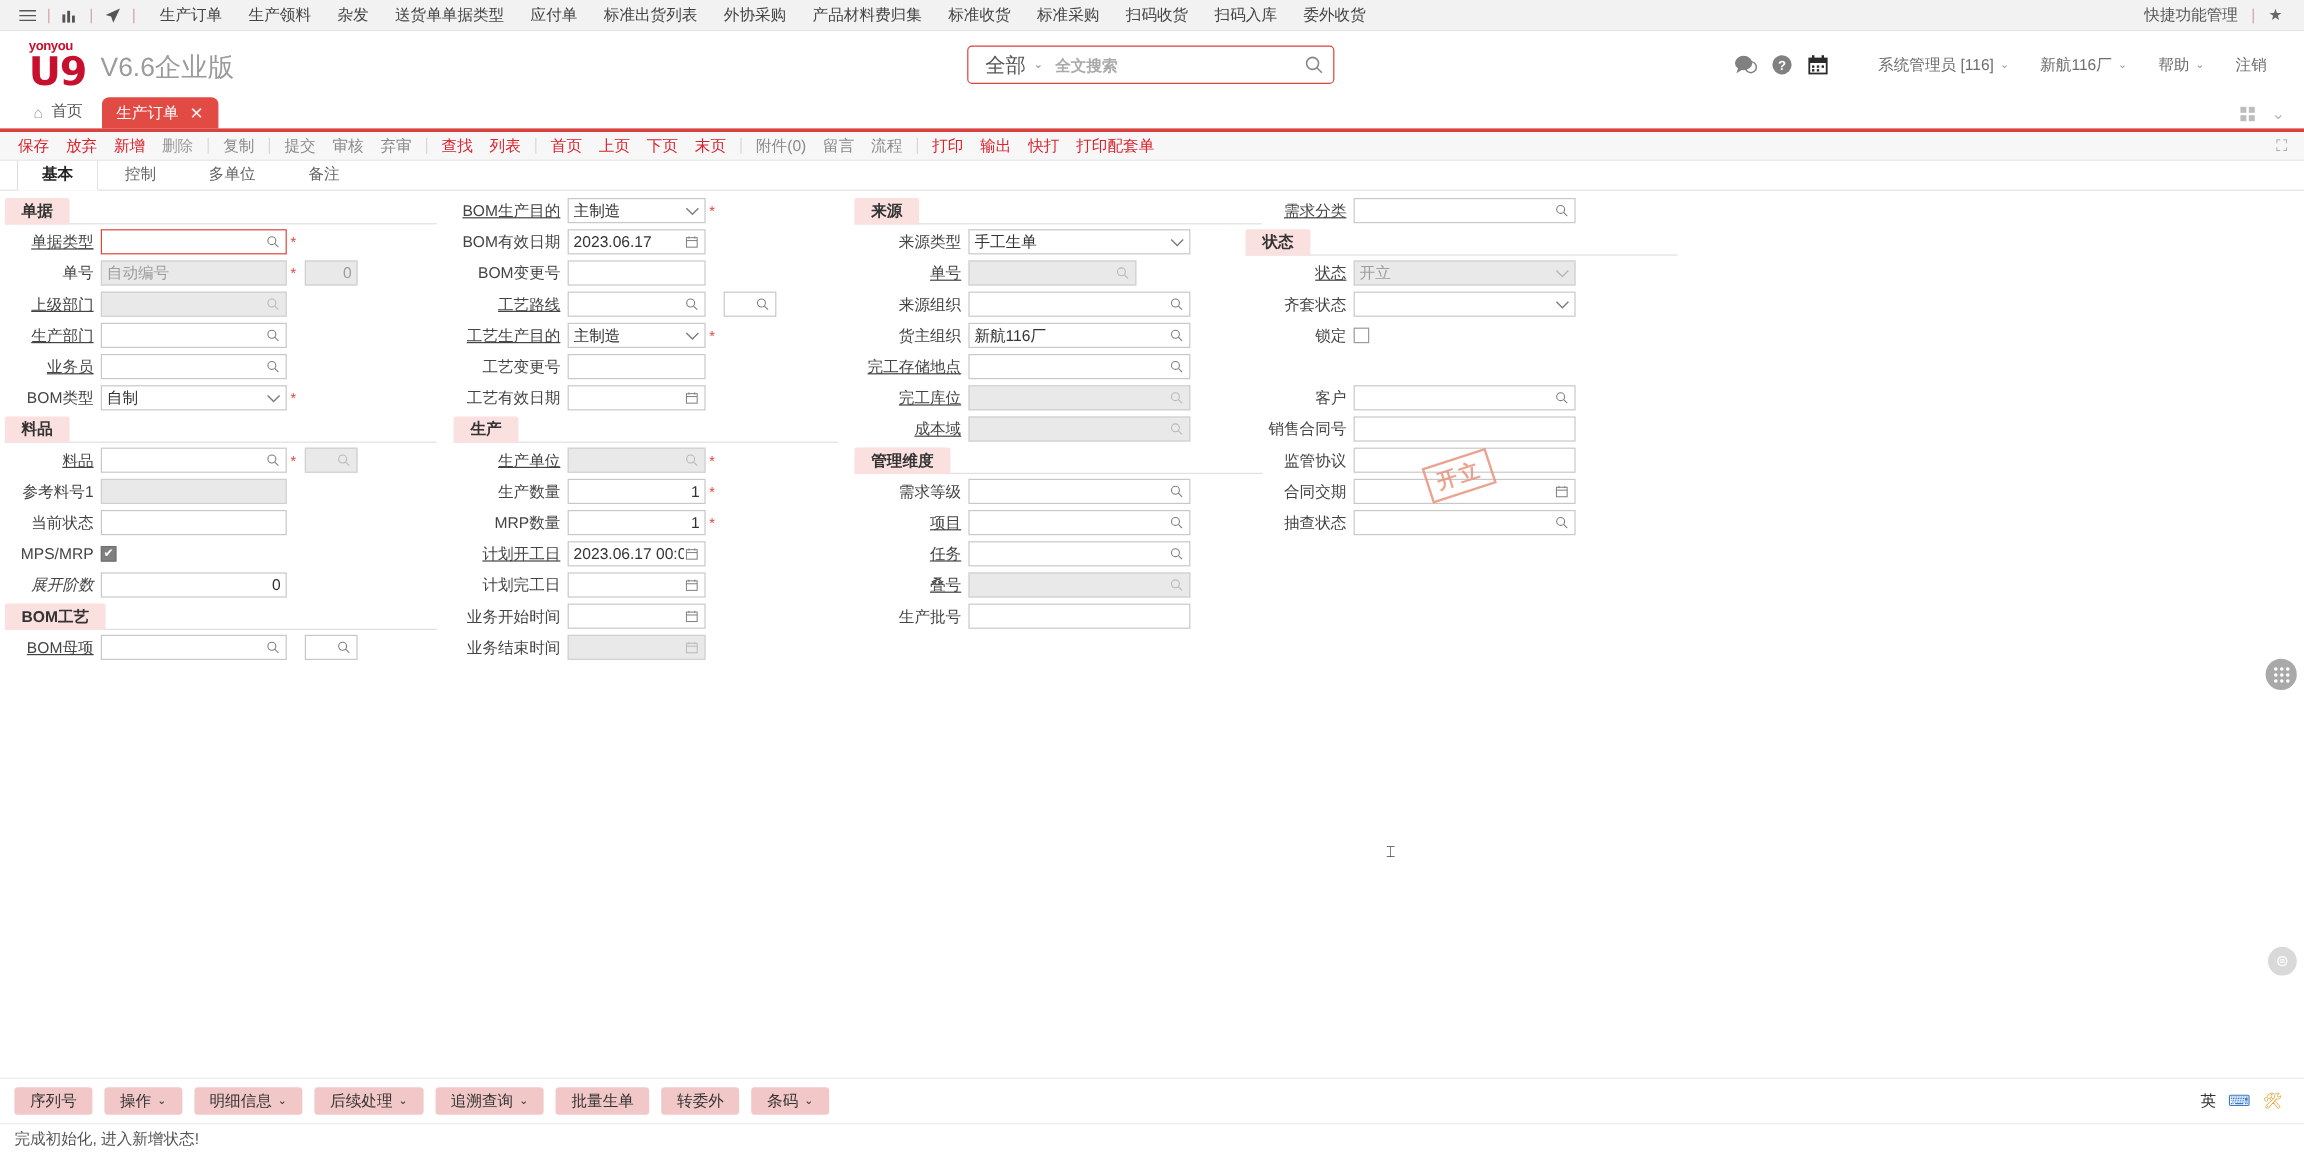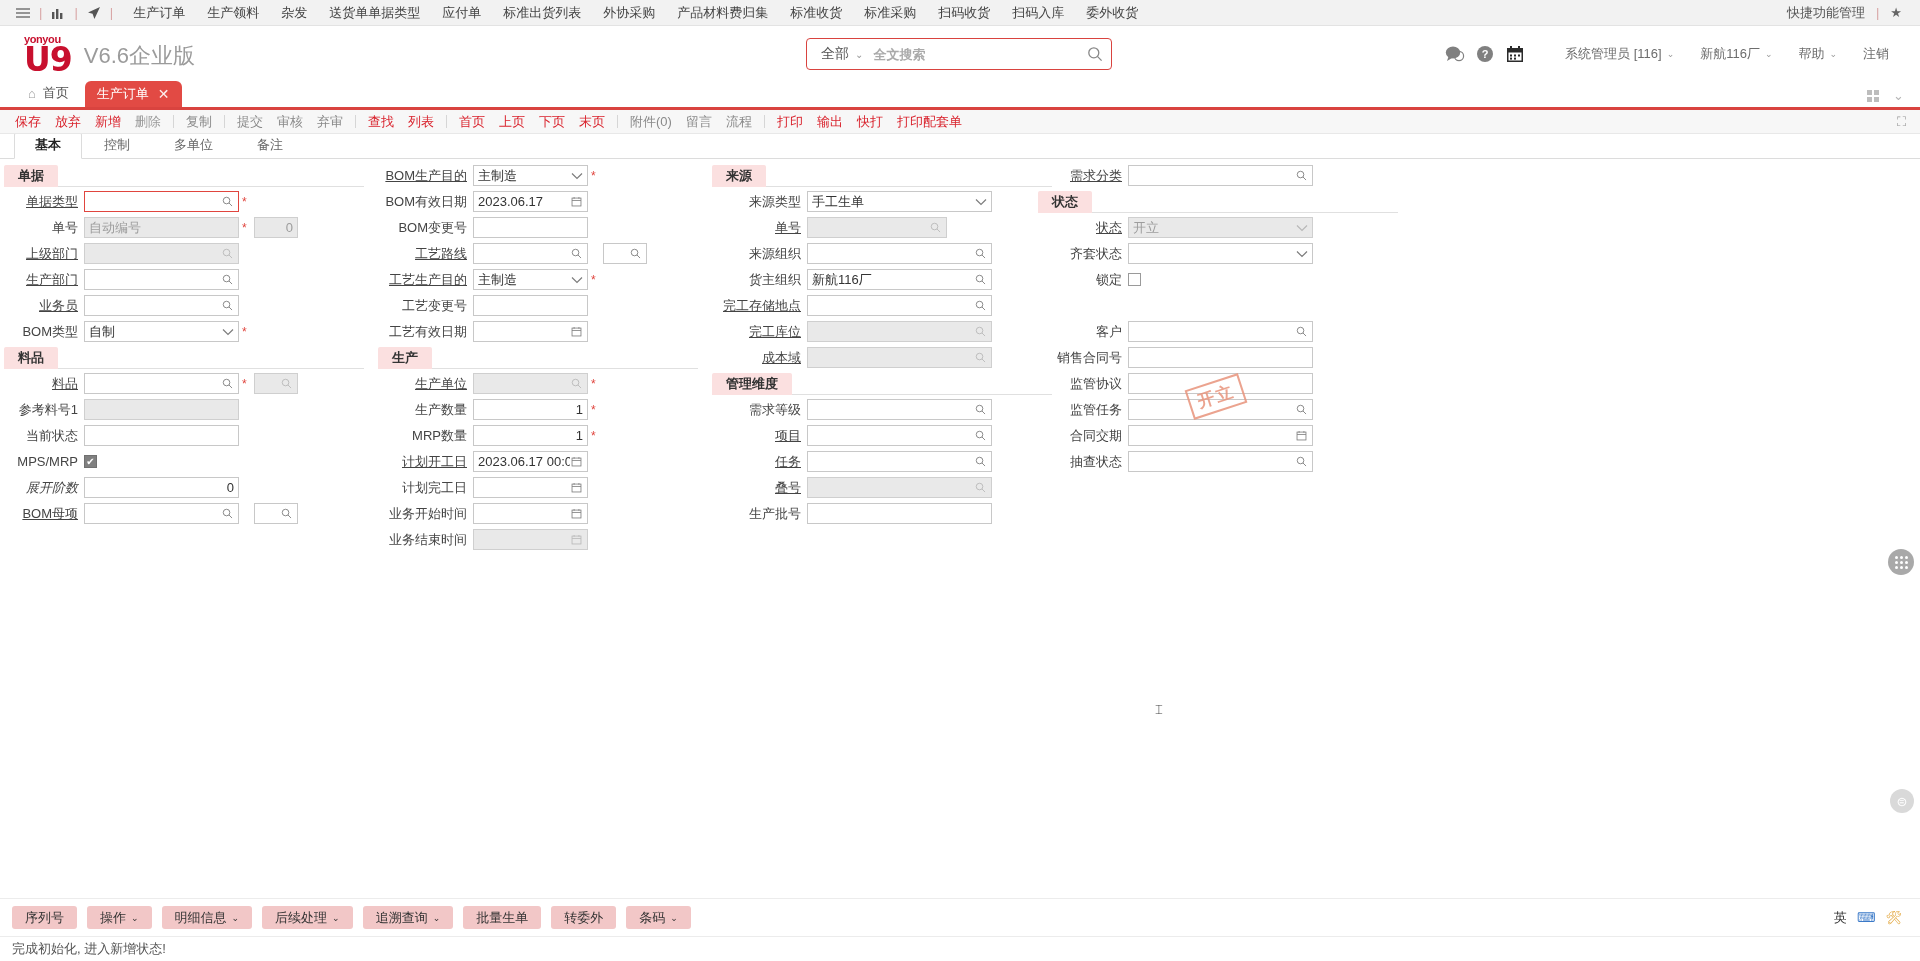--- a/index.html
+++ b/index.html
@@ -36,21 +36,21 @@
     font-size:33px; font-weight:bold; color:#c8102e; letter-spacing:-1px;
     line-height:.9; font-family:"DejaVu Sans",sans-serif;
   }
   .logo-ver { font-size:22px; color:#9b9b9b; padding-bottom:3px; }
 
   .searchbox {
     position:absolute; left:806px; width:306px; height:32px;
     border:1px solid #d9433f; border-radius:4px; display:flex; align-items:center;
     padding:0 8px 0 14px; background:#fff;
   }
-  .sb-scope { color:#555; font-size:14px; white-space:nowrap; }
+  .sb-scope { color:#555; font-size:17px; white-space:nowrap; }
   .sb-caret { color:#999; font-size:10px; margin:0 8px 0 6px; }
   .sb-input {
     flex:1; border:none; outline:none; font-size:13px; color:#333;
     font-family:inherit; background:transparent;font-weight:bold;
   }
   .sb-input::placeholder { color:#aaa; }
   .sb-mag { color:#888; display:flex; align-items:center; }
 
   .hdr-right { margin-left:auto; display:flex; align-items:center; gap:0; }
   .hdr-ic { width:30px; height:30px; display:flex; align-items:center; justify-content:center; color:#808080; cursor:pointer; }
@@ -481,20 +481,21 @@
         <div class="lbl" style="width: 80px;">MPS/MRP</div>
         <div class="chk on"></div>
       </div>
       <div class="row">
         <div class="lbl" style="width: 80px; font-style: italic;">展开阶数</div>
         <div class="fld" style="width: 155px;">
           <span class="v right">0</span>
         </div>
         <span class="req"></span>
       </div>
+      <div class="grp"><div class="grp-title">BOM工艺</div><div class="grp-rule"></div></div>
       <div class="row">
         <div class="lbl link" style="width: 80px;">BOM母项</div>
         <div class="fld" style="width: 155px;">
           <span class="v"></span>
           <span class="ic">
             <svg width="11" height="11" viewBox="0 0 16 16">
               <circle cx="6.6" cy="6.6" r="4.8" fill="none" stroke="currentColor" stroke-width="1.3"></circle>
               <line x1="10.2" y1="10.2" x2="14.6" y2="14.6" stroke="currentColor" stroke-width="1.3"></line>
             </svg>
           </span>
@@ -907,33 +908,20 @@
         <div class="lbl" style="width: 90px;">销售合同号</div>
         <div class="fld" style="width: 185px;">
           <span class="v"></span>
         </div>
         <span class="req"></span>
       </div>
       <div class="row">
         <div class="lbl" style="width: 90px;">监管协议</div>
         <div class="fld" style="width: 185px;">
           <span class="v"></span>
-        </div>
-        <span class="req"></span>
-      </div>
-      <div class="row">
-        <div class="lbl" style="width: 90px;">监管任务</div>
-        <div class="fld" style="width: 185px;">
-          <span class="v"></span>
-          <span class="ic">
-            <svg width="11" height="11" viewBox="0 0 16 16">
-              <circle cx="6.6" cy="6.6" r="4.8" fill="none" stroke="currentColor" stroke-width="1.3"></circle>
-              <line x1="10.2" y1="10.2" x2="14.6" y2="14.6" stroke="currentColor" stroke-width="1.3"></line>
-            </svg>
-          </span>
         </div>
         <span class="req"></span>
       </div>
       <div class="row">
         <div class="lbl" style="width: 90px;">合同交期</div>
         <div class="fld" style="width: 185px;">
           <span class="v"></span>
           <span class="ic">
             <svg width="11" height="11" viewBox="0 0 16 16">
               <rect x="1.5" y="3" width="13" height="11.5" fill="none" stroke="currentColor" stroke-width="1.2"></rect>

